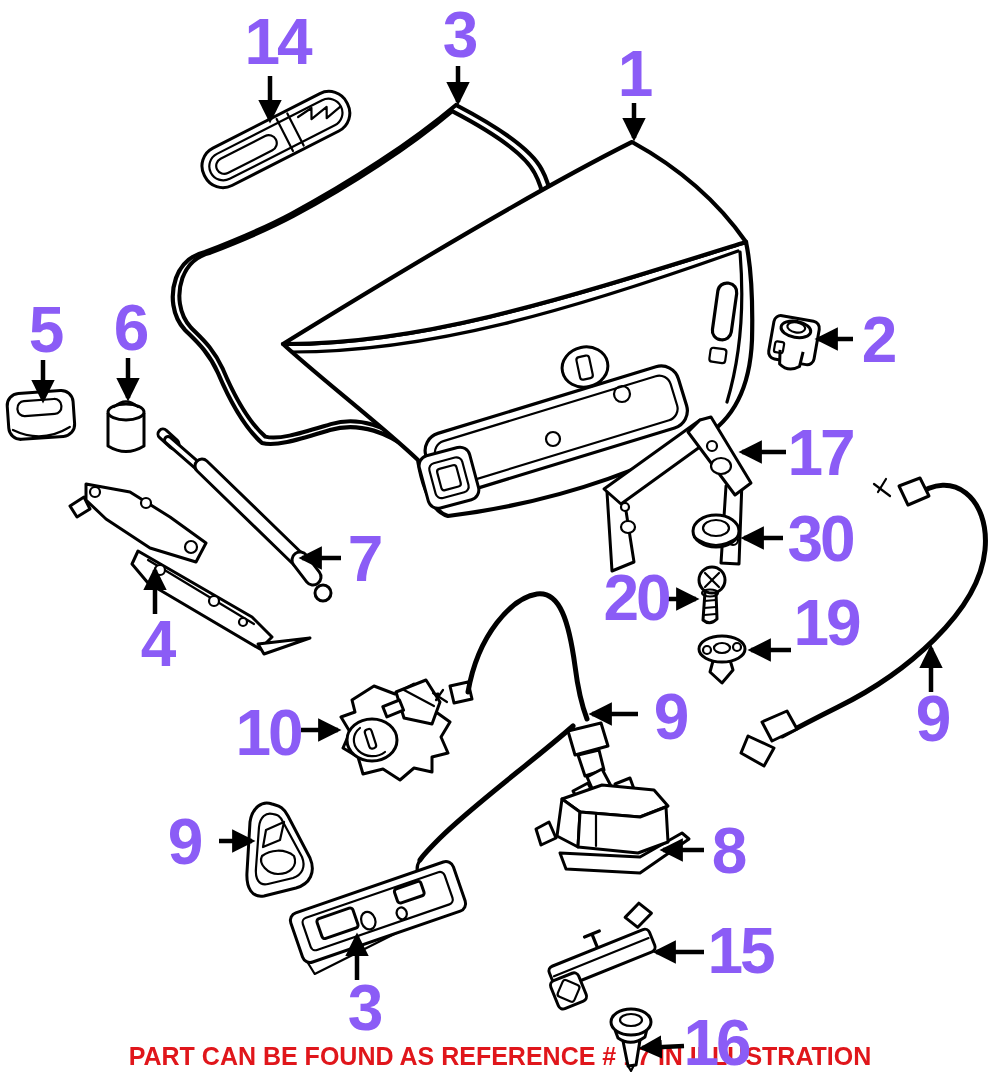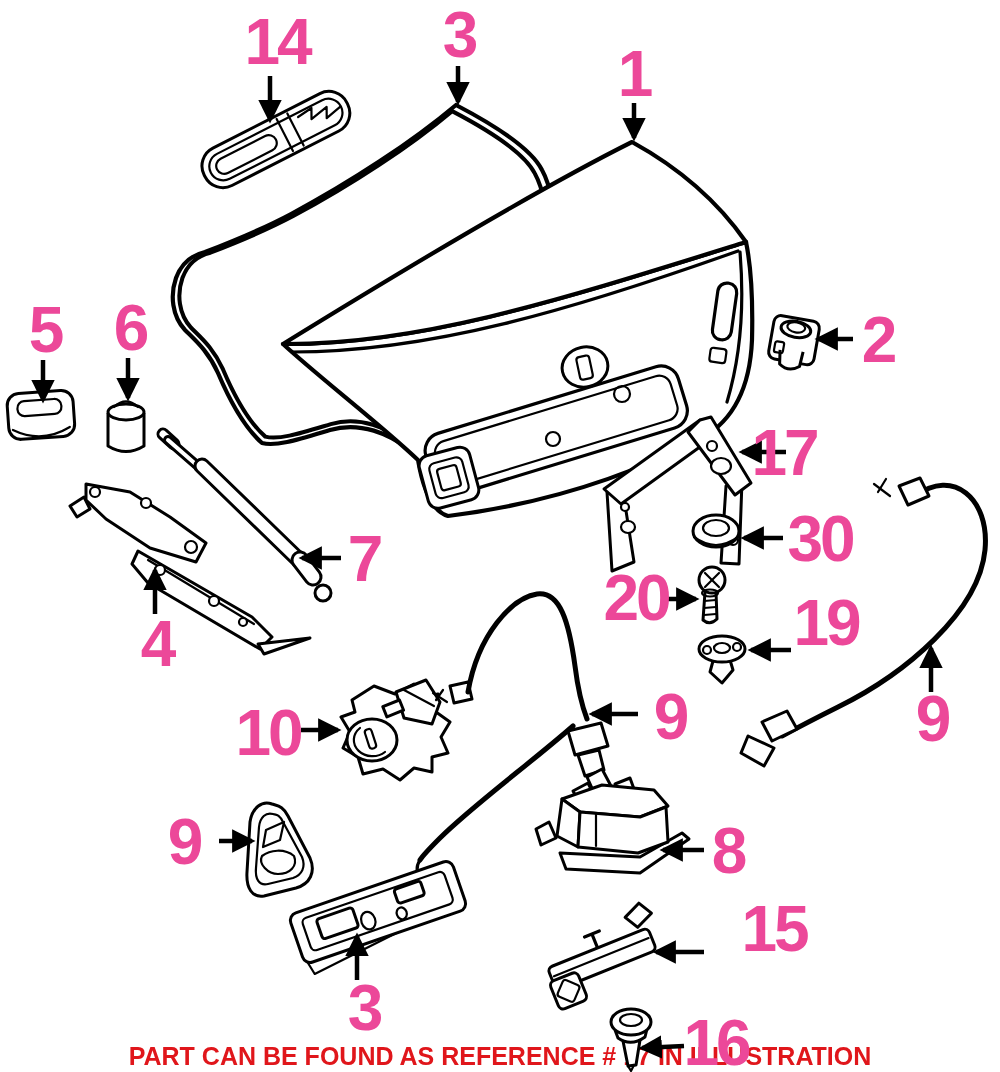--- a/index.html
+++ b/index.html
@@ -3,21 +3,21 @@
 <meta charset="utf-8">
 <style>
   html,body { margin:0; padding:0; background:#fff; }
   .stage {
     position:relative; width:1000px; height:1072px; background:#fff;
     overflow:hidden; font-family:"Liberation Sans", sans-serif;
   }
   .art { position:absolute; left:0; top:0; z-index:2; }
   .callout {
     position:absolute; z-index:3; transform:translate(-50%,-50%);
-    font-weight:700; font-size:64px; line-height:1; color:#ec4899;
+    font-weight:700; font-size:64px; line-height:1; color:#8b5cf6;
     letter-spacing:-3px; white-space:nowrap;
   }
   .note {
     position:absolute; z-index:1; left:500px; top:1056px;
     transform:translate(-50%,-50%); white-space:nowrap;
     font-weight:700; font-size:25px; letter-spacing:0px;
     color:var(--note-color,#e0161b);
   }
   
   .s2 { fill:none; stroke:#000; stroke-width:2.2; stroke-linecap:round; stroke-linejoin:round; }
@@ -274,20 +274,20 @@
   <div class="callout" style="left:45px;  top:330px;">5</div>
   <div class="callout" style="left:130px; top:328px;">6</div>
   <div class="callout" style="left:364px; top:559px;">7</div>
   <div class="callout" style="left:728px; top:851px;">8</div>
   <div class="callout" style="left:932px; top:719px;">9</div>
   <div class="callout" style="left:268px; top:733px;">10</div>
   <div class="callout" style="left:670px; top:717px;">9</div>
   <div class="callout" style="left:184px; top:842px;">9</div>
   <div class="callout" style="left:364px; top:1008px;">3</div>
   <div class="callout" style="left:277px; top:42px;">14</div>
-  <div class="callout" style="left:740px; top:929px;margin-left:34px;">15</div>
+  <div class="callout" style="left:740px; top:951px;">15</div>
   <div class="callout" style="left:716px; top:1043px;">16</div>
-  <div class="callout" style="left:784px; top:453px;">17</div>
+  <div class="callout" style="left:820px; top:453px;">17</div>
   <div class="callout" style="left:636px; top:598px;">20</div>
   <div class="callout" style="left:826px; top:623px;">19</div>
   <div class="callout" style="left:820px; top:539px;">30</div>
 
 </div>
 
 </body></html>

